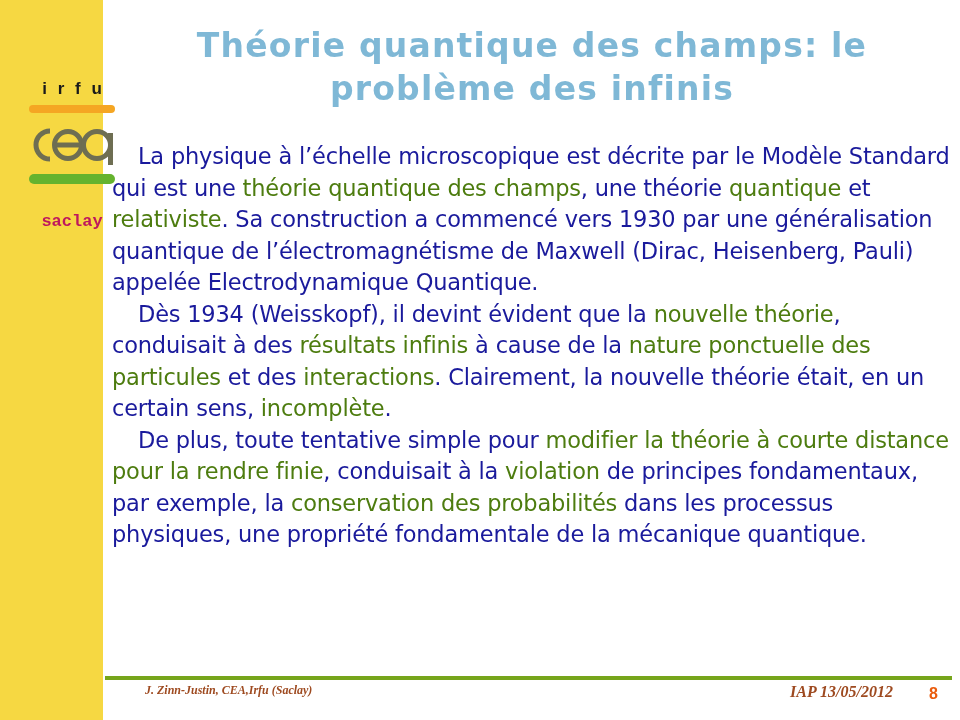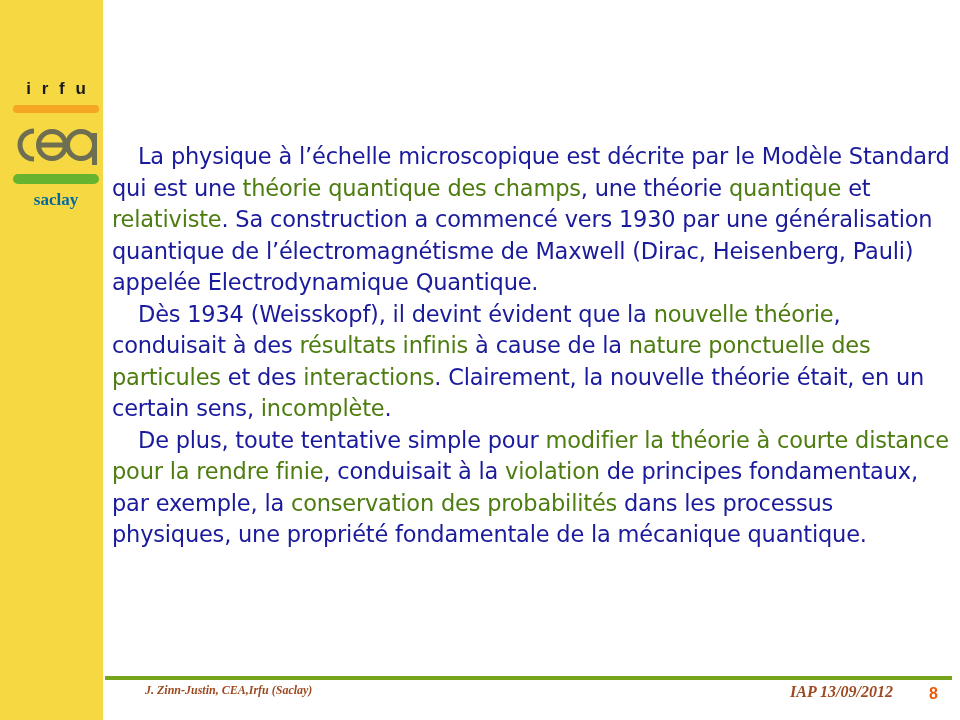--- a/index.html
+++ b/index.html
@@ -25,21 +25,21 @@
   #sidebar {
     position: absolute;
     left: 0;
     top: 0;
     width: 103px;
     height: 720px;
     background: #f6d842;
   }
   #logo-block {
     position: absolute;
-    left: 0;
+    left: 16px;
     top: 78px;
     width: 112px;
   }
   #irfu-text {
     text-align: center;
     font-family: "Liberation Sans", sans-serif;
     font-weight: bold;
     font-size: 17px;
     letter-spacing: 3px;
     color: #1a1a1a;
@@ -62,25 +62,25 @@
   #cea-logo svg { display: block; }
   #green-bar {
     margin: 1px auto 0 auto;
     width: 86px;
     height: 10px;
     background: #65b32e;
     border-radius: 5px;
   }
   #saclay-text {
     text-align: center;
-    font-family: Liberation Serif, serif;
+    font-family: Liberation Mono, monospace;
     font-weight: bold;
     font-size: 17px;
-    color: #0369a1;
-    margin-top: 6px;
+    color: #be185d;
+    margin-top: 28px;
   }
 
   
   #title {
     position: absolute;
     left: 118px;
     top: 24px;
     width: 828px;
     text-align: center;
     font-family: "DejaVu Sans", sans-serif;
@@ -174,25 +174,26 @@
           <line x1="94.5" y1="18" x2="94.5" y2="50" stroke="#6e6e52" stroke-width="5"></line>
         </svg>
       </div>
 
       <div id="green-bar"></div>
 
       <div id="saclay-text">saclay</div>
     </div>
   </div>
 
+  <div id="title">Théorie quantique des champs: le problème des infinis</div>
 
   <div id="body-text">
       <p><span>La physique à l’échelle microscopique est décrite par le Modèle Standard qui est une </span><span class="hl">théorie quantique des champs</span><span>, une théorie </span><span class="hl">quantique</span><span> et </span><span class="hl">relativiste</span><span>. Sa construction a commencé vers 1930 par une généralisation quantique de l’électromagnétisme de Maxwell (Dirac, Heisenberg, Pauli) appelée Electrodynamique Quantique.</span></p>
       <p><span>Dès 1934 (Weisskopf), il devint évident que la </span><span class="hl">nouvelle théorie</span><span>, conduisait à des </span><span class="hl">résultats infinis</span><span> à cause de la </span><span class="hl">nature ponctuelle des particules</span><span> et des </span><span class="hl">interactions</span><span>. Clairement, la nouvelle théorie était, en un certain sens, </span><span class="hl">incomplète</span><span>.</span></p>
       <p><span>De plus, toute tentative simple pour </span><span class="hl">modifier la théorie à courte distance pour la rendre finie</span><span>, conduisait à la </span><span class="hl">violation</span><span> de principes fondamentaux, par exemple, la </span><span class="hl">conservation  des probabilités</span><span> dans les processus physiques, une propriété fondamentale de la mécanique quantique.</span></p>
     </div>
 
   <div id="footer-rule"></div>
   <div id="footer-left">J. Zinn-Justin, CEA,Irfu (Saclay)</div>
-  <div id="footer-right">IAP 13/09/2012</div>
+  <div id="footer-right">IAP 13/05/2012</div>
   <div id="page-number">8</div>
 
 </div>
 
 </body></html>

